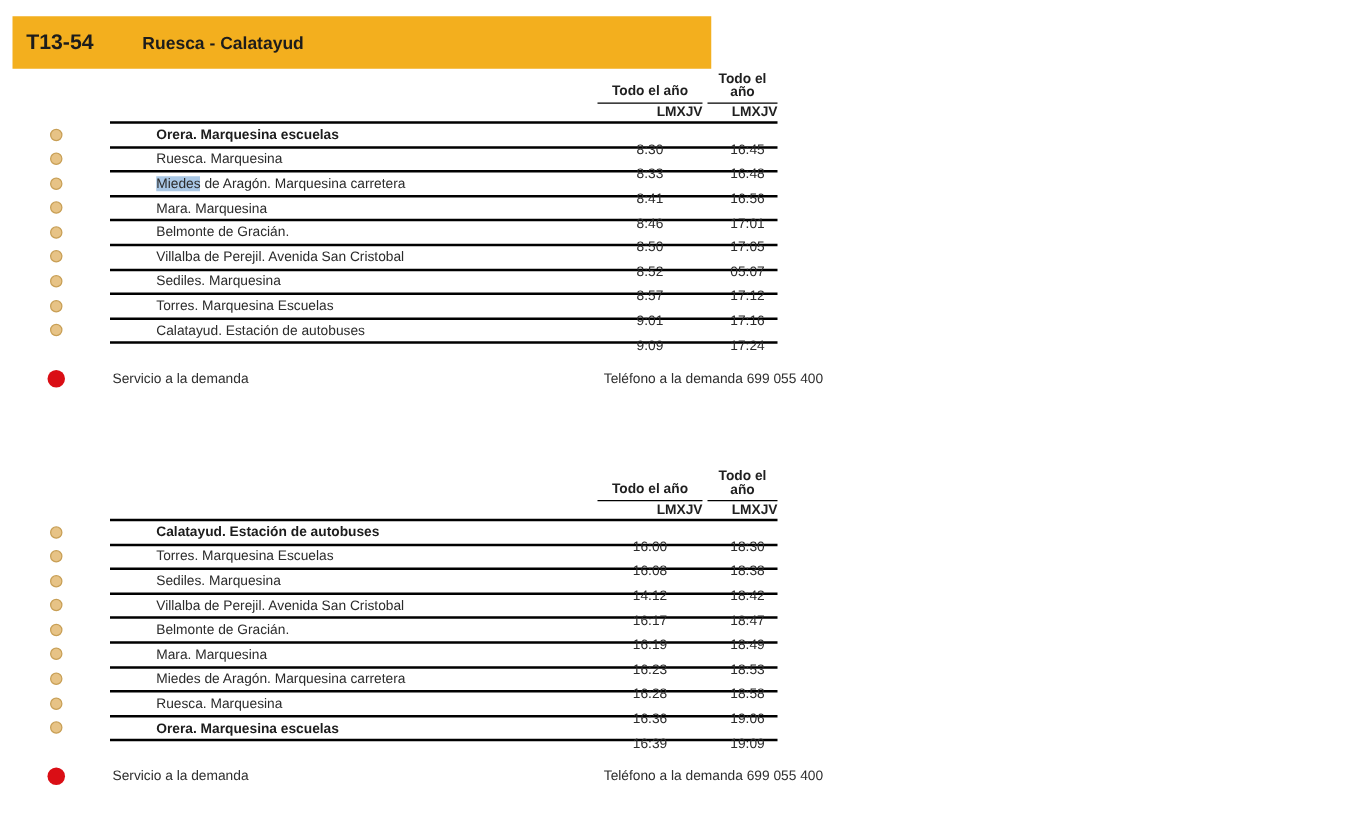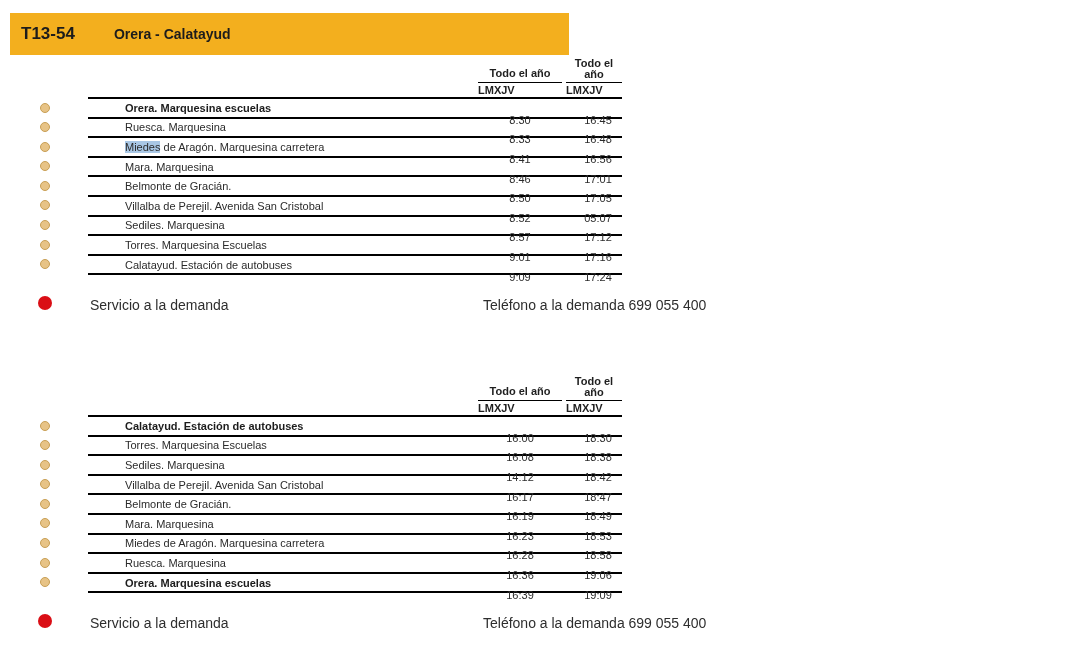--- a/index.html
+++ b/index.html
@@ -18,56 +18,56 @@
   
   .timetable{position:absolute;left:88px;width:534px;}
   .tt-head{position:relative;height:42px;font-weight:bold;font-size:11px;color:#1f1f1f;}
   .colhead{position:absolute;display:flex;flex-direction:column;}
   .colhead.c1{left:390px;width:84px;}
   .colhead.c2{left:478px;width:56px;}
   .season{height:24px;display:flex;align-items:flex-end;justify-content:center;
           text-align:center;line-height:11px;padding-bottom:3px;}
   .c2 .season{line-height:10.5px;}
   .rule{height:0;border-top:1.5px solid #000;}
-  .days{height:15px;line-height:15px;text-align:left;}
+  .days{height:15px;line-height:15px;text-align:right;}
 
   .tt-rows{border-top:2px solid #000;}
   .tt-row{
     position:relative;height:17.6px;border-bottom:2px solid #000;
     font-size:11px;display:flex;align-items:center;color:#2b2b2b;
   }
   .tt-row.bold .stop{font-weight:bold;color:#1c1c1c;}
   .stop{padding-left:5px;white-space:nowrap;margin-left:32px;}
   .time{position:absolute;text-align:center;color:#2b2b2b;margin-top:24px;}
   .t1{left:390px;width:84px;}
   .t2{left:482px;width:56px;}
   .stop-dot{
     position:absolute;left:-48px;top:3.5px;width:10px;height:10px;border-radius:50%;
     background:var(--stop-dot,#E7C386);border:1px solid var(--stop-dot-border,#C89F55);
     box-sizing:border-box;
   }
   .hl{background:var(--highlight,#A9C7E5);}
 
   
-  .legend{position:absolute;top:241px;left:0;width:100%;height:16px;font-size:14px;color:#2e2e2e;}
+  .legend{position:absolute;top:241px;left:0;width:100%;height:16px;font-size:11px;color:#2e2e2e;}
   .red-dot{
     position:absolute;left:-50px;top:0;width:14px;height:14px;border-radius:50%;
     background:var(--demand-dot,#DA0E15);
   }
   .legend-label{position:absolute;left:2px;top:1px;white-space:nowrap;}
   .legend-phone{position:absolute;left:395px;top:1px;white-space:nowrap;}
 </style>
 </head>
 <body>
 
 <div class="page">
 
   <div class="header-bar">
     <span class="route-code">T13-54</span>
-    <span class="route-name">Orera - Calatayud</span>
+    <span class="route-name">Ruesca - Calatayud</span>
   </div>
 
   <div>
   <section class="timetable" style="top: 55px;">
     <div class="tt-head">
       <div class="colhead c1">
         <div class="season">Todo el año</div>
         <div class="rule"></div>
         <div class="days">LMXJV</div>
       </div>

